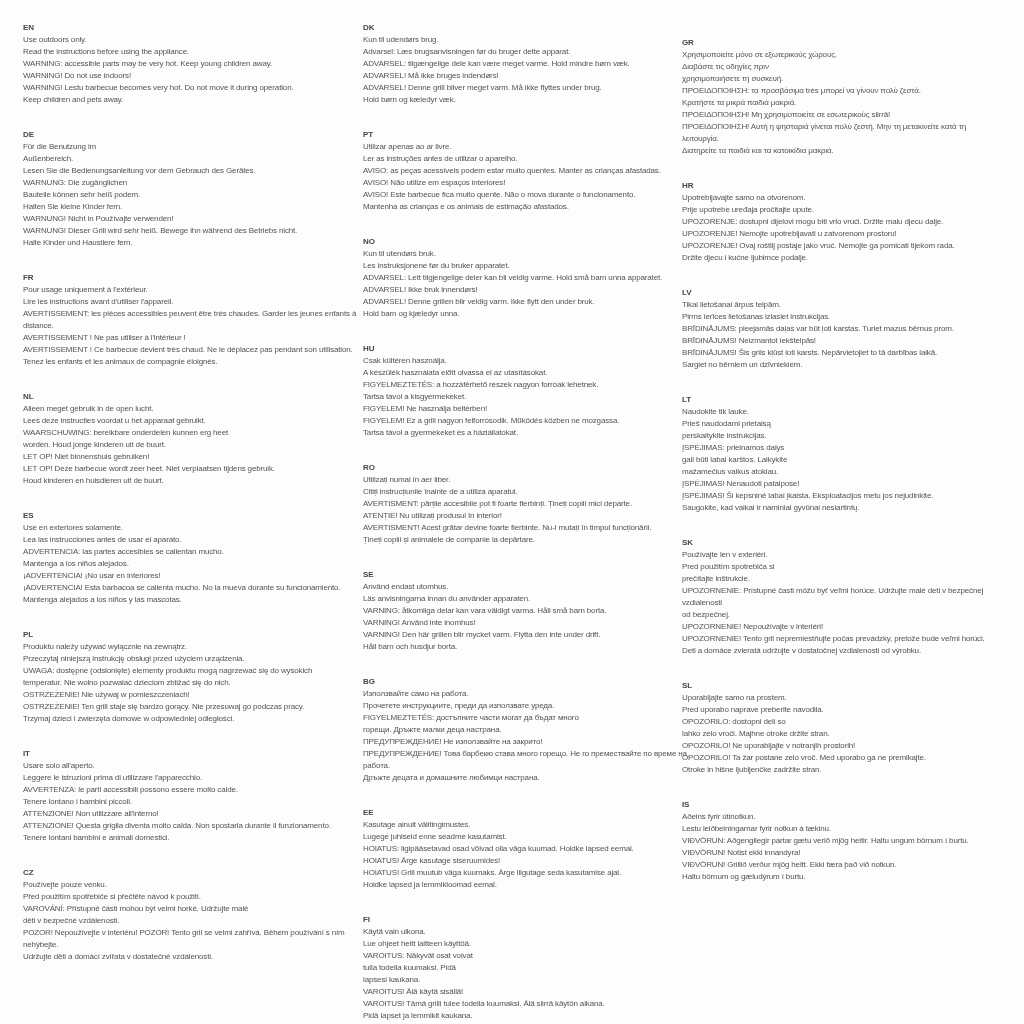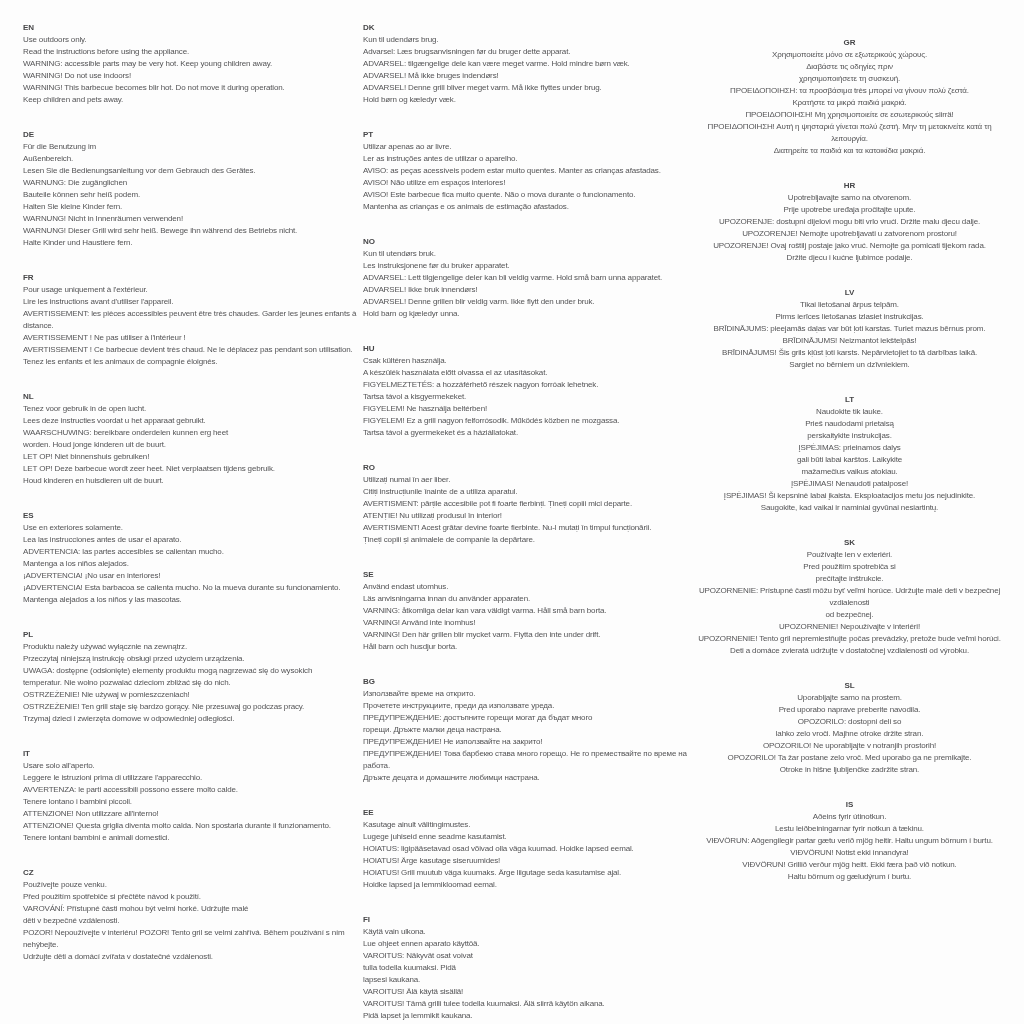--- a/index.html
+++ b/index.html
@@ -18,21 +18,21 @@
     position: absolute;
     inset: 0;
     background: #fdfdfd;
   }
   .col {
     position: absolute;
     top: 22px;
   }
   .col-1 { left: 23px;  width: 332px; }
   .col-2 { left: 363px; width: 312px; }
-  .col-3 { left: 682px; width: 335px; top: 37px; text-align: center; }
+  .col-3 { left: 682px; width: 335px; top: 37px; }
   .lang-section {
     margin: 0 0 23px 0;
   }
   .lang-code {
     font-size: 8px;
     line-height: 12px;
     font-weight: bold;
     color: #464648;
     letter-spacing: -0.1px;
     white-space: nowrap;
@@ -49,48 +49,48 @@
 <body>
 
 <div class="page">
   <div class="col col-1">
       <div class="lang-section">
         <div class="lang-code">EN</div>
         <div class="line">Use outdoors only.</div>
         <div class="line">Read the instructions before using the appliance.</div>
         <div class="line">WARNING: accessible parts may be very hot. Keep young children away.</div>
         <div class="line">WARNING! Do not use indoors!</div>
-        <div class="line">WARNING! This barbecue becomes blir hot. Do not move it during operation.</div>
+        <div class="line">WARNING! Lestu barbecue becomes very hot. Do not move it during operation.</div>
         <div class="line">Keep children and pets away.</div>
       </div>
       <div class="lang-section">
         <div class="lang-code">DE</div>
         <div class="line">Für die Benutzung im</div>
         <div class="line">Außenbereich.</div>
         <div class="line">Lesen Sie die Bedienungsanleitung vor dem Gebrauch des Gerätes.</div>
         <div class="line">WARNUNG: Die zugänglichen</div>
         <div class="line">Bauteile können sehr heiß podem.</div>
         <div class="line">Halten Sie kleine Kinder fern.</div>
-        <div class="line">WARNUNG! Nicht in Innenräumen verwenden!</div>
+        <div class="line">WARNUNG! Nicht in Používajte verwenden!</div>
         <div class="line">WARNUNG! Dieser Grill wird sehr heiß. Bewege ihn während des Betriebs nicht.</div>
         <div class="line">Halte Kinder und Haustiere fern.</div>
       </div>
       <div class="lang-section">
         <div class="lang-code">FR</div>
         <div class="line">Pour usage uniquement à l'extérieur.</div>
         <div class="line">Lire les instructions avant d'utiliser l'appareil.</div>
         <div class="line">AVERTISSEMENT: les pièces accessibles peuvent être très chaudes. Garder les jeunes enfants à</div>
         <div class="line">distance.</div>
         <div class="line">AVERTISSEMENT ! Ne pas utiliser à l'intérieur !</div>
         <div class="line">AVERTISSEMENT ! Ce barbecue devient très chaud. Ne le déplacez pas pendant son utilisation.</div>
         <div class="line">Tenez les enfants et les animaux de compagnie éloignés.</div>
       </div>
       <div class="lang-section">
         <div class="lang-code">NL</div>
-        <div class="line">Tenez voor gebruik in de open lucht.</div>
+        <div class="line">Alleen meget gebruik in de open lucht.</div>
         <div class="line">Lees deze instructies voordat u het apparaat gebruikt.</div>
         <div class="line">WAARSCHUWING: bereikbare onderdelen kunnen erg heet</div>
         <div class="line">worden. Houd jonge kinderen uit de buurt.</div>
         <div class="line">LET OP! Niet binnenshuis gebruiken!</div>
         <div class="line">LET OP! Deze barbecue wordt zeer heet. Niet verplaatsen tijdens gebruik.</div>
         <div class="line">Houd kinderen en huisdieren uit de buurt.</div>
       </div>
       <div class="lang-section">
         <div class="lang-code">ES</div>
         <div class="line">Use en exteriores solamente.</div>
@@ -183,42 +183,42 @@
         <div class="lang-code">SE</div>
         <div class="line">Använd endast utomhus.</div>
         <div class="line">Läs anvisningarna innan du använder apparaten.</div>
         <div class="line">VARNING: åtkomliga delar kan vara väldigt varma. Håll små barn borta.</div>
         <div class="line">VARNING! Använd inte inomhus!</div>
         <div class="line">VARNING! Den här grillen blir mycket varm. Flytta den inte under drift.</div>
         <div class="line">Håll barn och husdjur borta.</div>
       </div>
       <div class="lang-section">
         <div class="lang-code">BG</div>
-        <div class="line">Използвайте време на открито.</div>
+        <div class="line">Използвайте само на работа.</div>
         <div class="line">Прочетете инструкциите, преди да използвате уреда.</div>
-        <div class="line">ПРЕДУПРЕЖДЕНИЕ: достъпните горещи могат да бъдат много</div>
+        <div class="line">FIGYELMEZTETÉS: достъпните части могат да бъдат много</div>
         <div class="line">горещи. Дръжте малки деца настрана.</div>
         <div class="line">ПРЕДУПРЕЖДЕНИЕ! Не използвайте на закрито!</div>
         <div class="line">ПРЕДУПРЕЖДЕНИЕ! Това барбекю става много горещо. Не го премествайте по време на</div>
         <div class="line">работа.</div>
         <div class="line">Дръжте децата и домашните любимци настрана.</div>
       </div>
       <div class="lang-section">
         <div class="lang-code">EE</div>
         <div class="line">Kasutage ainult välitingimustes.</div>
         <div class="line">Lugege juhiseid enne seadme kasutamist.</div>
         <div class="line">HOIATUS: ligipääsetavad osad võivad olla väga kuumad. Hoidke lapsed eemal.</div>
         <div class="line">HOIATUS! Ärge kasutage siseruumides!</div>
         <div class="line">HOIATUS! Grill muutub väga kuumaks. Ärge liigutage seda kasutamise ajal.</div>
         <div class="line">Hoidke lapsed ja lemmikloomad eemal.</div>
       </div>
       <div class="lang-section">
         <div class="lang-code">FI</div>
         <div class="line">Käytä vain ulkona.</div>
-        <div class="line">Lue ohjeet ennen aparato käyttöä.</div>
+        <div class="line">Lue ohjeet heitt laitteen käyttöä.</div>
         <div class="line">VAROITUS: Näkyvät osat voivat</div>
         <div class="line">tulla todella kuumaksi. Pidä</div>
         <div class="line">lapsesi kaukana.</div>
         <div class="line">VAROITUS! Älä käytä sisällä!</div>
         <div class="line">VAROITUS! Tämä grilli tulee todella kuumaksi. Älä siirrä käytön aikana.</div>
         <div class="line">Pidä lapset ja lemmikit kaukana.</div>
       </div>
     </div>
   <div class="col col-3">
       <div class="lang-section">

